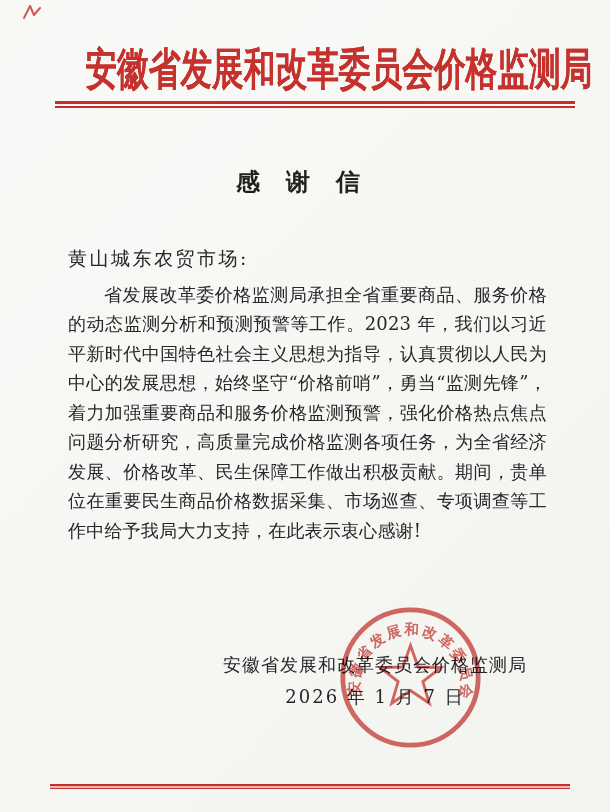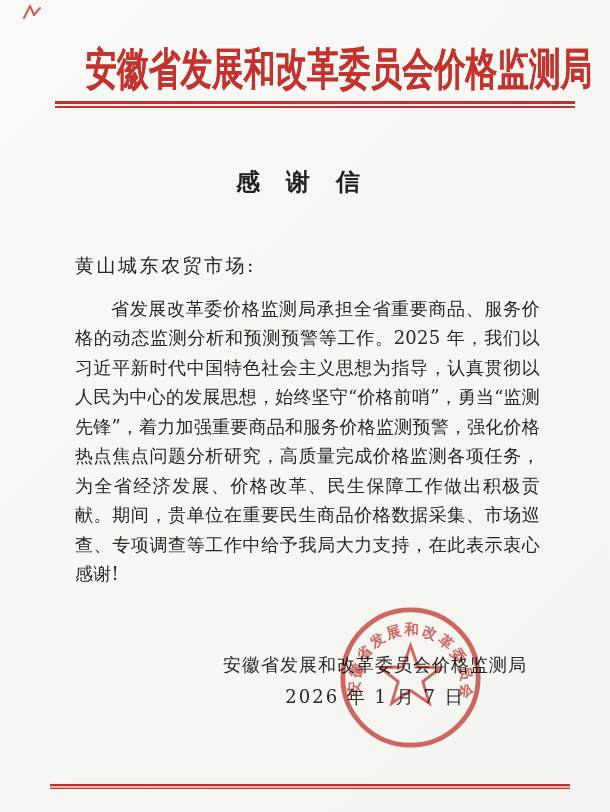--- a/index.html
+++ b/index.html
@@ -29,21 +29,21 @@
   }
   .title{
     position:absolute;top:166px;left:0;width:610px;margin:0;
     text-align:center;font-size:24px;font-weight:bold;color:#20201f;
     letter-spacing:26px;padding-left:12px;box-sizing:border-box;
   }
   .body-block{
     position:absolute;top:238px;left:62px;width:491px;
     font-size:18px;line-height:29.5px;color:#27272b;
   }
-  .body-block p{margin:13px;}
+  .body-block p{margin:6px;}
   .salutation{font-size:19px;letter-spacing:2.5px;}
   .para{
     text-indent:2em;text-align:justify;
     text-justify:inter-ideograph;letter-spacing:.2px;
   }
   .sign-block{
     position:absolute;top:650px;right:83px;
     text-align:center;font-size:18px;color:#27272b;
   }
   .signature{letter-spacing:1px;line-height:30px;}
@@ -73,21 +73,21 @@
   </svg>
 
   <div class="letterhead">安徽省发展和改革委员会价格监测局</div>
 
   <div class="head-rule"></div>
 
   <h1 class="title">感谢信</h1>
 
   <div class="body-block">
     <p class="salutation">黄山城东农贸市场:</p>
-    <p class="para">省发展改革委价格监测局承担全省重要商品、服务价格的动态监测分析和预测预警等工作。2025 年，我们以习近平新时代中国特色社会主义思想为指导，认真贯彻以人民为中心的发展思想，始终坚守“价格前哨”，勇当“监测先锋”，着力加强重要商品和服务价格监测预警，强化价格热点焦点问题分析研究，高质量完成价格监测各项任务，为全省经济发展、价格改革、民生保障工作做出积极贡献。期间，贵单位在重要民生商品价格数据采集、市场巡查、专项调查等工作中给予我局大力支持，在此表示衷心感谢!</p>
+    <p class="para">省发展改革委价格监测局承担全省重要商品、服务价格的动态监测分析和预测预警等工作。2023 年，我们以习近平新时代中国特色社会主义思想为指导，认真贯彻以人民为中心的发展思想，始终坚守“价格前哨”，勇当“监测先锋”，着力加强重要商品和服务价格监测预警，强化价格热点焦点问题分析研究，高质量完成价格监测各项任务，为全省经济发展、价格改革、民生保障工作做出积极贡献。期间，贵单位在重要民生商品价格数据采集、市场巡查、专项调查等工作中给予我局大力支持，在此表示衷心感谢!</p>
   </div>
 
   <div class="sign-block">
     <div class="signature">安徽省发展和改革委员会价格监测局</div>
     <div class="date">2026 年 1 月 7 日</div>
   </div>
 
   <svg class="seal" viewBox="0 0 150 150">
 
     <circle cx="75" cy="75" r="70" fill="none" stroke="#d0504b" stroke-width="5"></circle>

